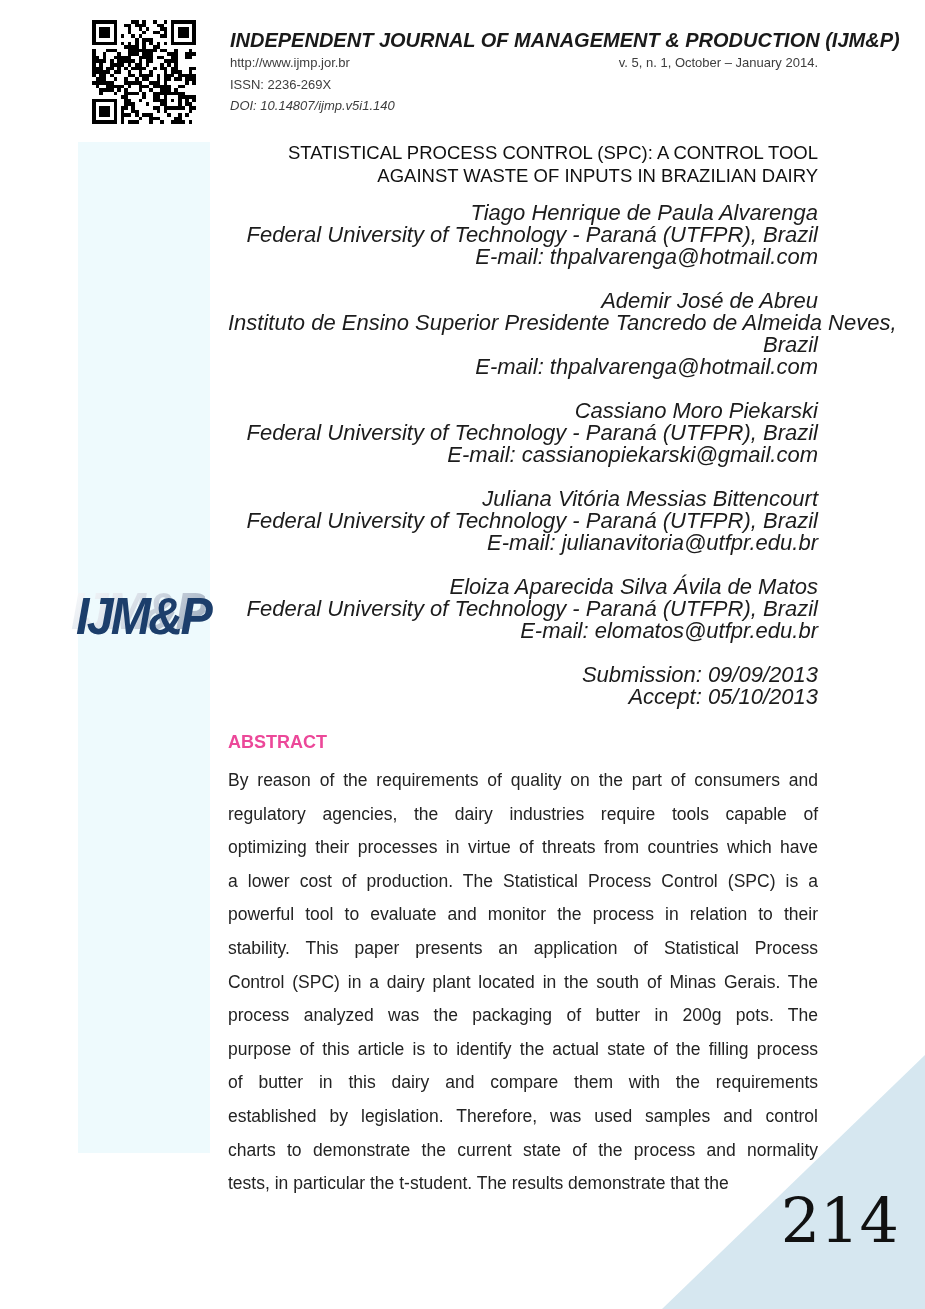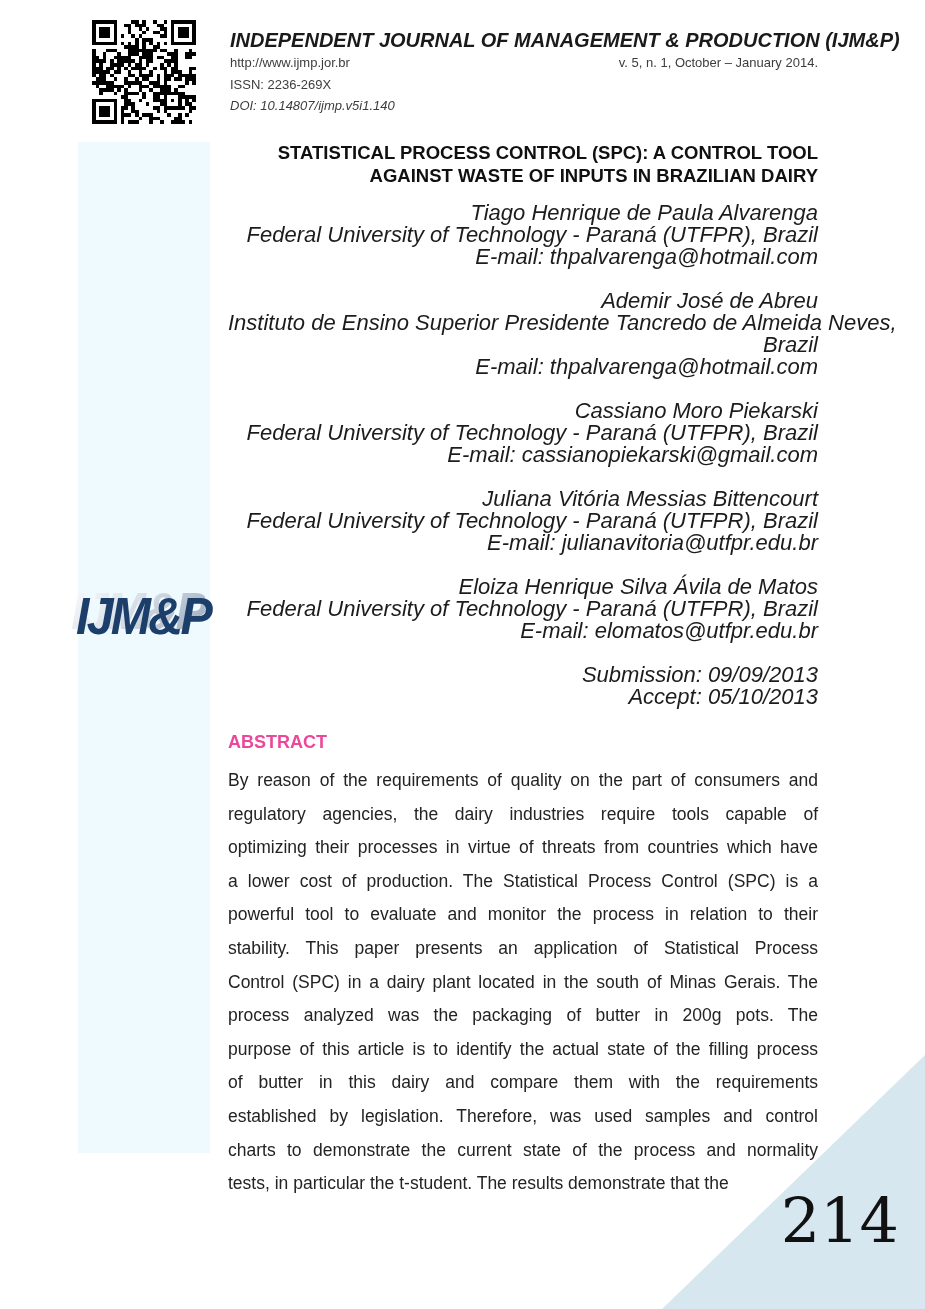--- a/index.html
+++ b/index.html
@@ -44,21 +44,21 @@
     font-weight: bold; font-style: italic; font-size: 20px; line-height: 24px;
     color: #1a1a1a; white-space: nowrap;
   }
   .hline { font-size: 13px; line-height: 21.5px; color: #3d3d3d; }
   .hrow { display: flex; justify-content: space-between; }
   .hdoi { font-style: italic; }
 
   
   .content { position: absolute; left: 228px; top: 141px; width: 590px; }
   .atitle {
-    text-align: right; font-weight: bold; font-size: 18.5px; line-height: 23px;
+    text-align: right; font-weight: normal; font-size: 18.5px; line-height: 23px;
     color: #101010; margin-bottom: 15px;
   }
   .atitle div { white-space: nowrap; }
   .author, .dates {
     text-align: right; font-style: italic; font-size: 22px; line-height: 22px;
     color: #1c1c1c; margin-bottom: 22px;
   }
   .author div, .dates div { white-space: nowrap; }
   .abs-heading { font-weight: bold; font-size: 18px; line-height: 24px; color: #ec4899; margin-top: 10px; }
   .abstract { margin-top: 10px; font-size: 17.5px; line-height: 33.6px; color: #232323; }
@@ -450,21 +450,21 @@
       <div>E-mail: cassianopiekarski@gmail.com</div>
     </div>
 
     <div class="author">
       <div>Juliana Vitória Messias Bittencourt</div>
       <div>Federal University of Technology - Paraná (UTFPR), Brazil</div>
       <div>E-mail: julianavitoria@utfpr.edu.br</div>
     </div>
 
     <div class="author">
-      <div>Eloiza Henrique Silva Ávila de Matos</div>
+      <div>Eloiza Aparecida Silva Ávila de Matos</div>
       <div>Federal University of Technology - Paraná (UTFPR), Brazil</div>
       <div>E-mail: elomatos@utfpr.edu.br</div>
     </div>
 
     <div class="dates">
       <div>Submission: 09/09/2013</div>
       <div>Accept: 05/10/2013</div>
     </div>
 
     <div class="abs-heading">ABSTRACT</div>

